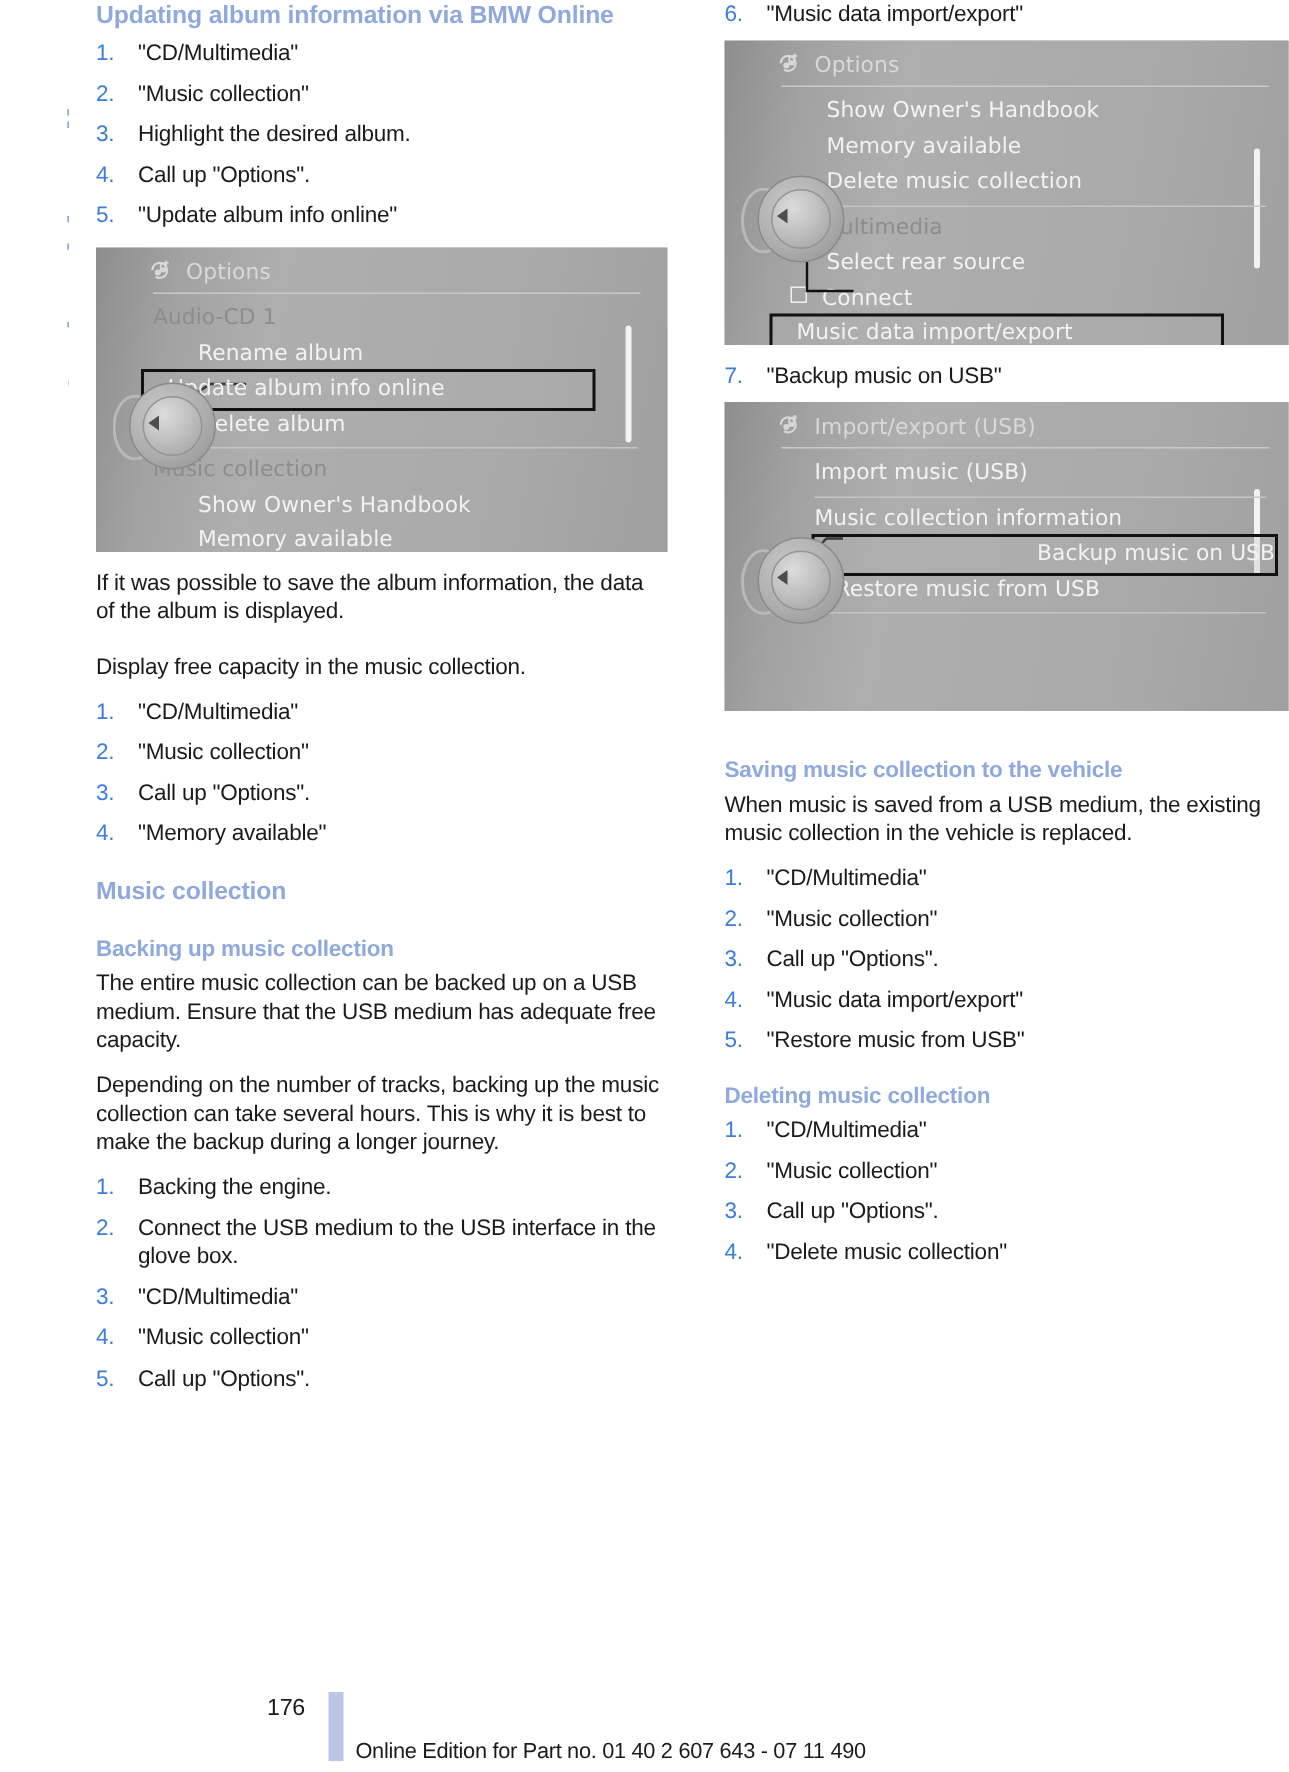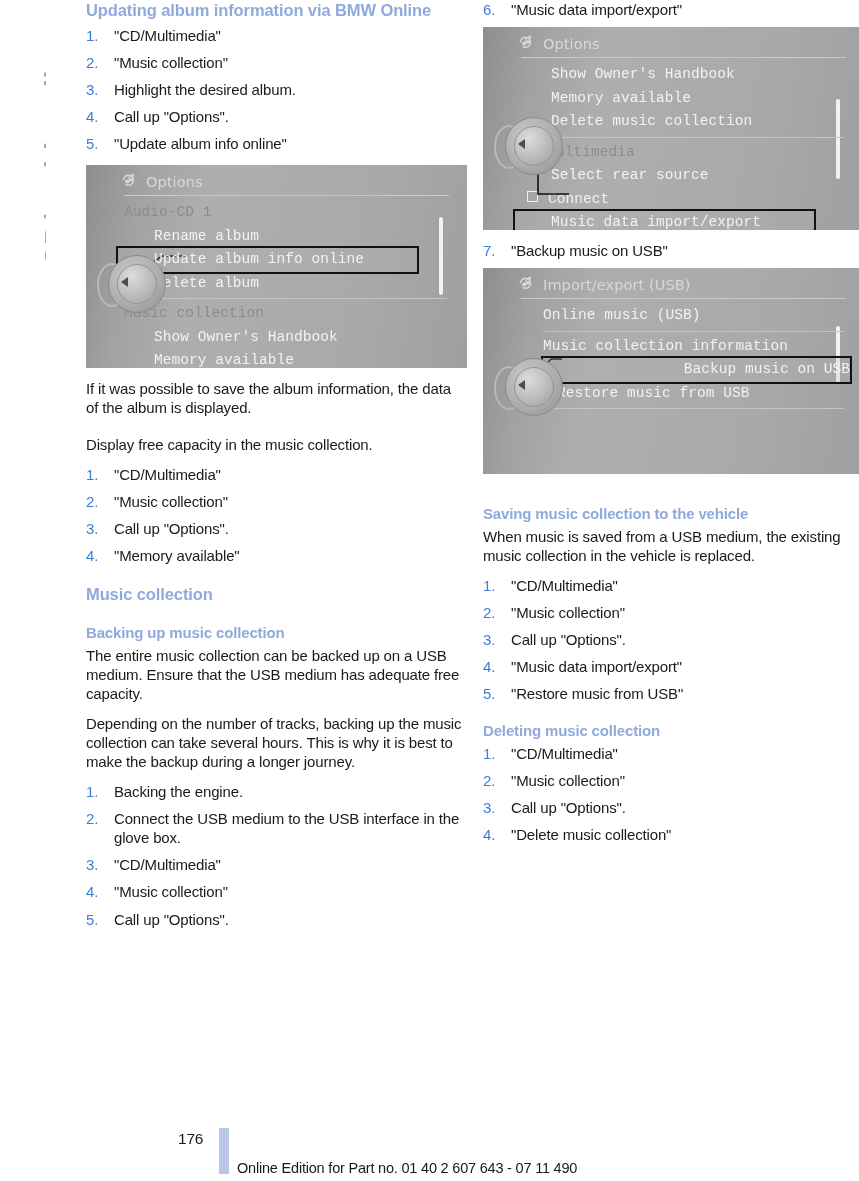--- a/index.html
+++ b/index.html
@@ -39,21 +39,21 @@
     text-align: left;
     white-space: nowrap;
   }
 
   
   .col {
     position: absolute;
     top: 0;
     width: 381px;
   }
-  .col-left  { left: 86px; }
+  .col-left  { left: 64px; }
   .col-right { left: 483px; }
 
   h2.section-title {
     font-size: 16.5px;
     font-weight: bold;
     color: #8fa9dd;
     margin: 0 0 5px 0;
     line-height: 1.26;
     letter-spacing: -0.1px;
   }
@@ -186,33 +186,32 @@
     top: 36px;
   }
   .idrive .mi {
     font-size: 14.5px;
     color: #f2f2f2;
     line-height: 23.5px;
     height: 23.5px;
     white-space: nowrap;
     letter-spacing: 0.05px;
     position: relative;
-    font-family: Liberation Mono, monospace;
   }
   .idrive .mi.dim { color: #8d8d8d; margin-left: -30px; }
   .idrive .mi.sel {
     outline: 2px solid #111;
     background: rgba(180,180,180,0.25);
     margin-left: -6px;
     padding-left: 6px;
     width: calc(100% + 6px);
     box-sizing: border-box;
     z-index: 3;
   }
-  .idrive .mi.sel.indentless { margin-left: -36px; padding-left: 36px; }
+  .idrive .mi.sel.indentless { margin-left: -36px; padding-left: 16px; }
   .idrive .rule {
     height: 1px;
     background: #c4c4c4;
     margin: 3px 0 3px -30px;
   }
   .idrive .chk {
     display: inline-block;
     width: 9px; height: 9px;
     border: 1.5px solid #f0f0f0;
     margin-right: 10px;
@@ -471,21 +470,21 @@
           <path d="M9.2 10.6V5.2l3.4-1v4.6" fill="none" stroke="#d8d8d8" stroke-width="1.3"></path>
           <circle cx="11.1" cy="8.9" r="1.7" fill="#d8d8d8"></circle>
           <path d="M12.8 2.6v3.2M11.2 4.2h3.2" stroke="#d8d8d8" stroke-width="1.2"></path>
         </svg>
       </span>
       <span class="ttl">Import/export (USB)</span>
     </div>
     <div class="hdr-rule"></div>
 
     <div class="menu" style="left:60px;">
-      <div class="mi">Online music (USB)</div>
+      <div class="mi">Import music (USB)</div>
       <div class="rule" style="margin-left:0;"></div>
       <div class="mi">Music collection information</div>
       <div class="mi sel" style="margin-left:0;padding-left:14px;text-align:right;">Backup music on USB</div>
       <div class="mi" style="padding-left:14px;">Restore music from USB</div>
       <div class="rule" style="margin-left:0;"></div>
     </div>
 
     <div class="leader" style="left:52px;top:88px;">
       <svg width="28" height="20">
           <path d="M2 18 L16 3 L27 3" fill="none" stroke="#111" stroke-width="1.6"></path>

